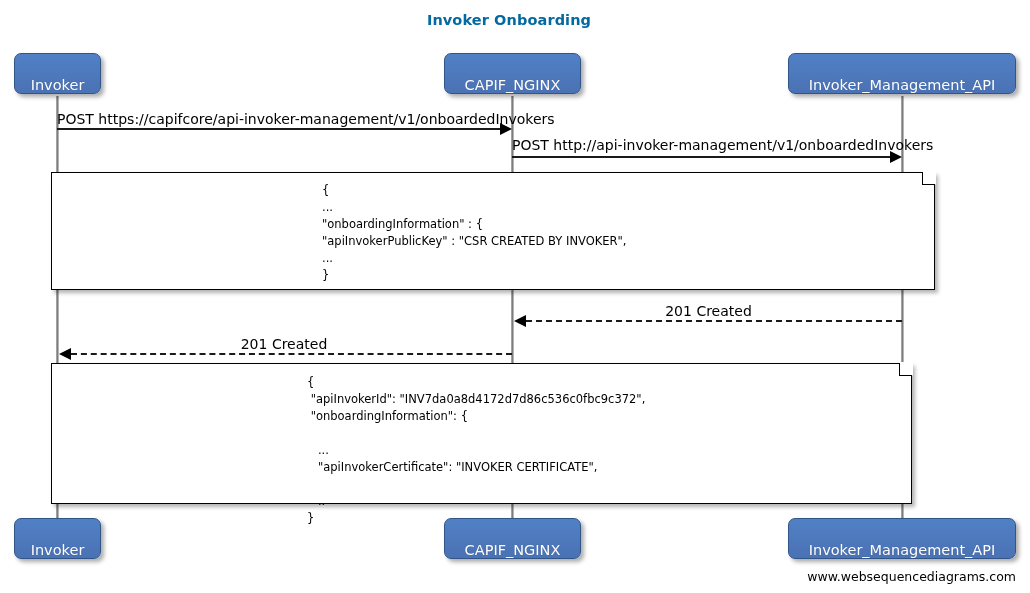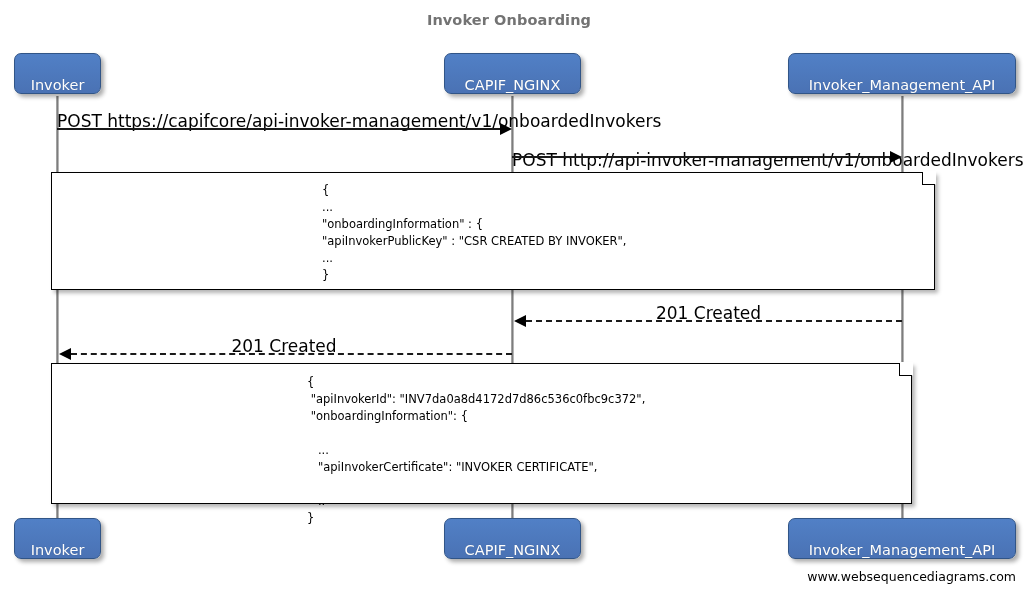--- a/index.html
+++ b/index.html
@@ -23,21 +23,21 @@
 
   
   .diagram-title {
     position: absolute;
     left: 0;
     top: 12px;
     width: 1018px;
     text-align: center;
     font-size: 14.5px;
     font-weight: bold;
-    color: #737373;
+    color: #0369a1;
     letter-spacing: 0.1px;
   }
 
   
   .participant {
     position: absolute;
     box-sizing: border-box;
     background: #4c78be;
     background: linear-gradient(180deg, #5180c6 0%, #4a72b4 100%);
     border: 1px solid #2f5député;
@@ -66,21 +66,21 @@
   .msg-line {
     position: absolute;
     height: 0;
     border-top: 2px solid #1a1a1a;
   }
   .msg-line.dashed {
     border-top: 2px dashed #1a1a1a;
   }
   .msg-label {
     position: absolute;
-    font-size: 17px;
+    font-size: 14px;
     color: #000000;
     white-space: nowrap;
     text-align: center;
   }
   .arrowhead {
     position: absolute;
     width: 0;
     height: 0;
     border-top: 6px solid transparent;
     border-bottom: 6px solid transparent;
@@ -155,21 +155,21 @@
     <span>CAPIF_NGINX</span>
   </div>
   <div class="participant" style="left:788px; top:53px; width:228px; height:41px;">
     <span>Invoker_Management_API</span>
   </div>
 
   <div class="msg-label" style="left:57px; top:111px; width:455px;">POST https://capifcore/api-invoker-management/v1/onboardedInvokers</div>
   <div class="msg-line" style="left:57px; top:128px; width:448px;"></div>
   <div class="arrowhead right" style="left:500px; top:123px;"></div>
 
-  <div class="msg-label" style="left:512px; top:150px; width:390px;">POST http://api-invoker-management/v1/onboardedInvokers</div>
+  <div class="msg-label" style="left:512px; top:137px; width:390px;">POST http://api-invoker-management/v1/onboardedInvokers</div>
   <div class="msg-line" style="left:512px; top:156px; width:383px;"></div>
   <div class="arrowhead right" style="left:890px; top:151px;"></div>
 
   <div class="note" style="left:51px; top:172px; width:884px; height:118px;">
     <div class="note-fold-cut"></div>
     <div class="note-fold"></div>
     <div class="note-text" style="left:270px; top:9px;">{
 ...
 "onboardingInformation" : {
 "apiInvokerPublicKey" : "CSR CREATED BY INVOKER",

